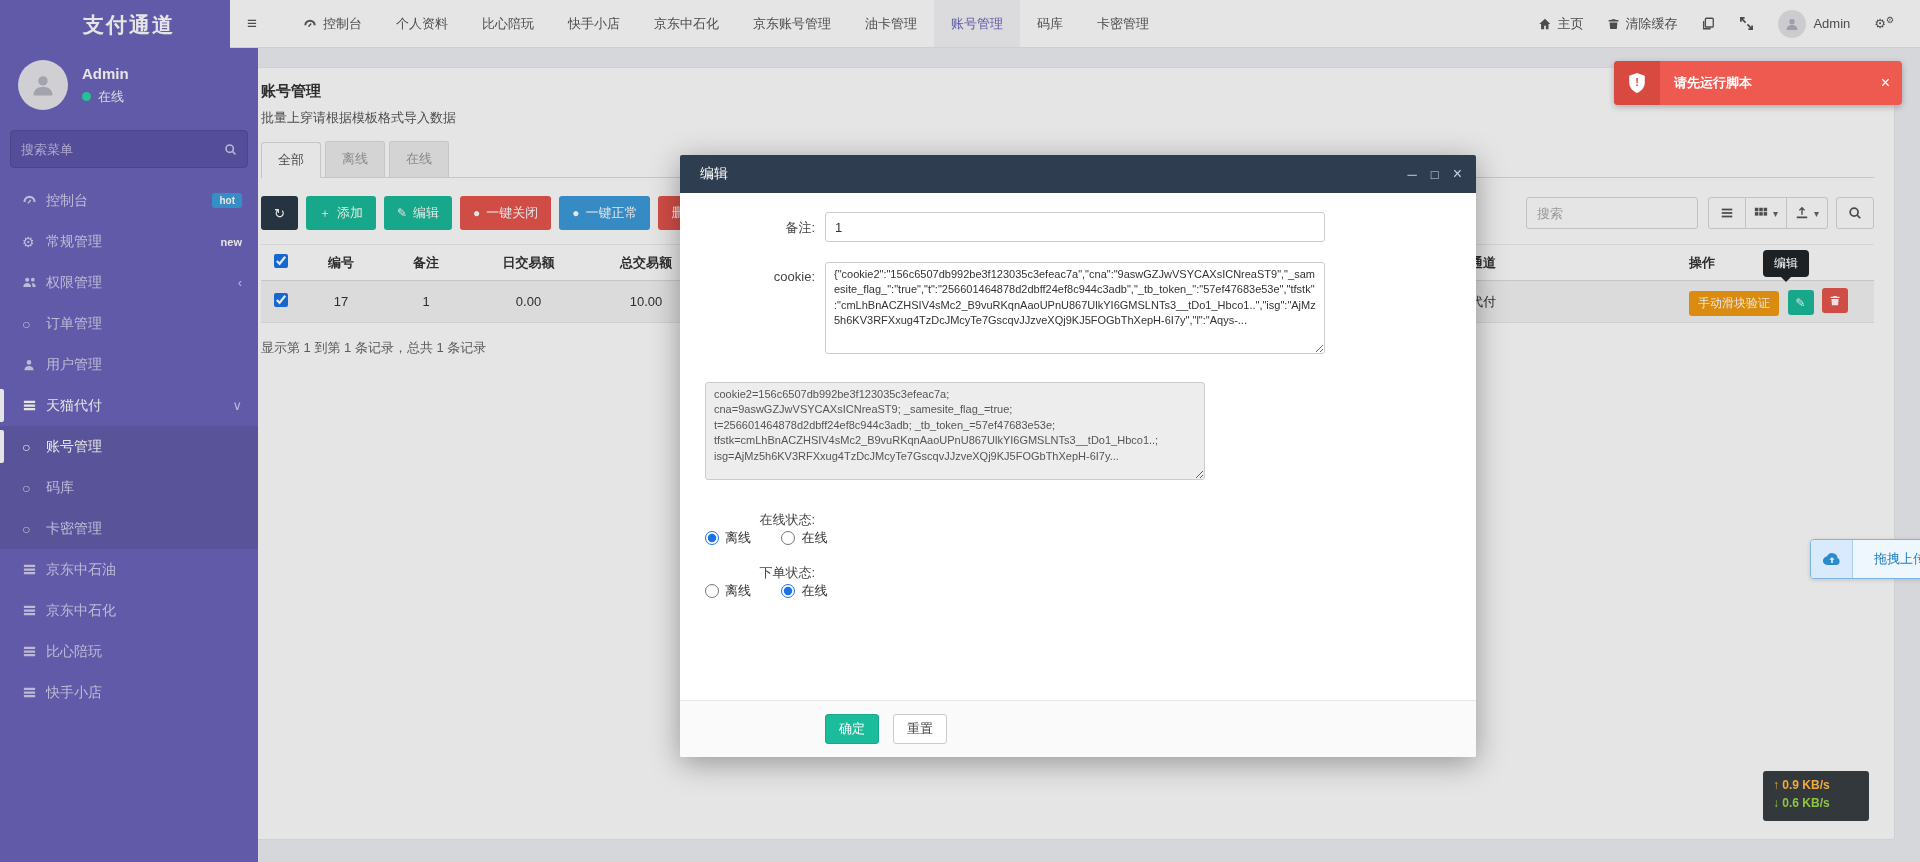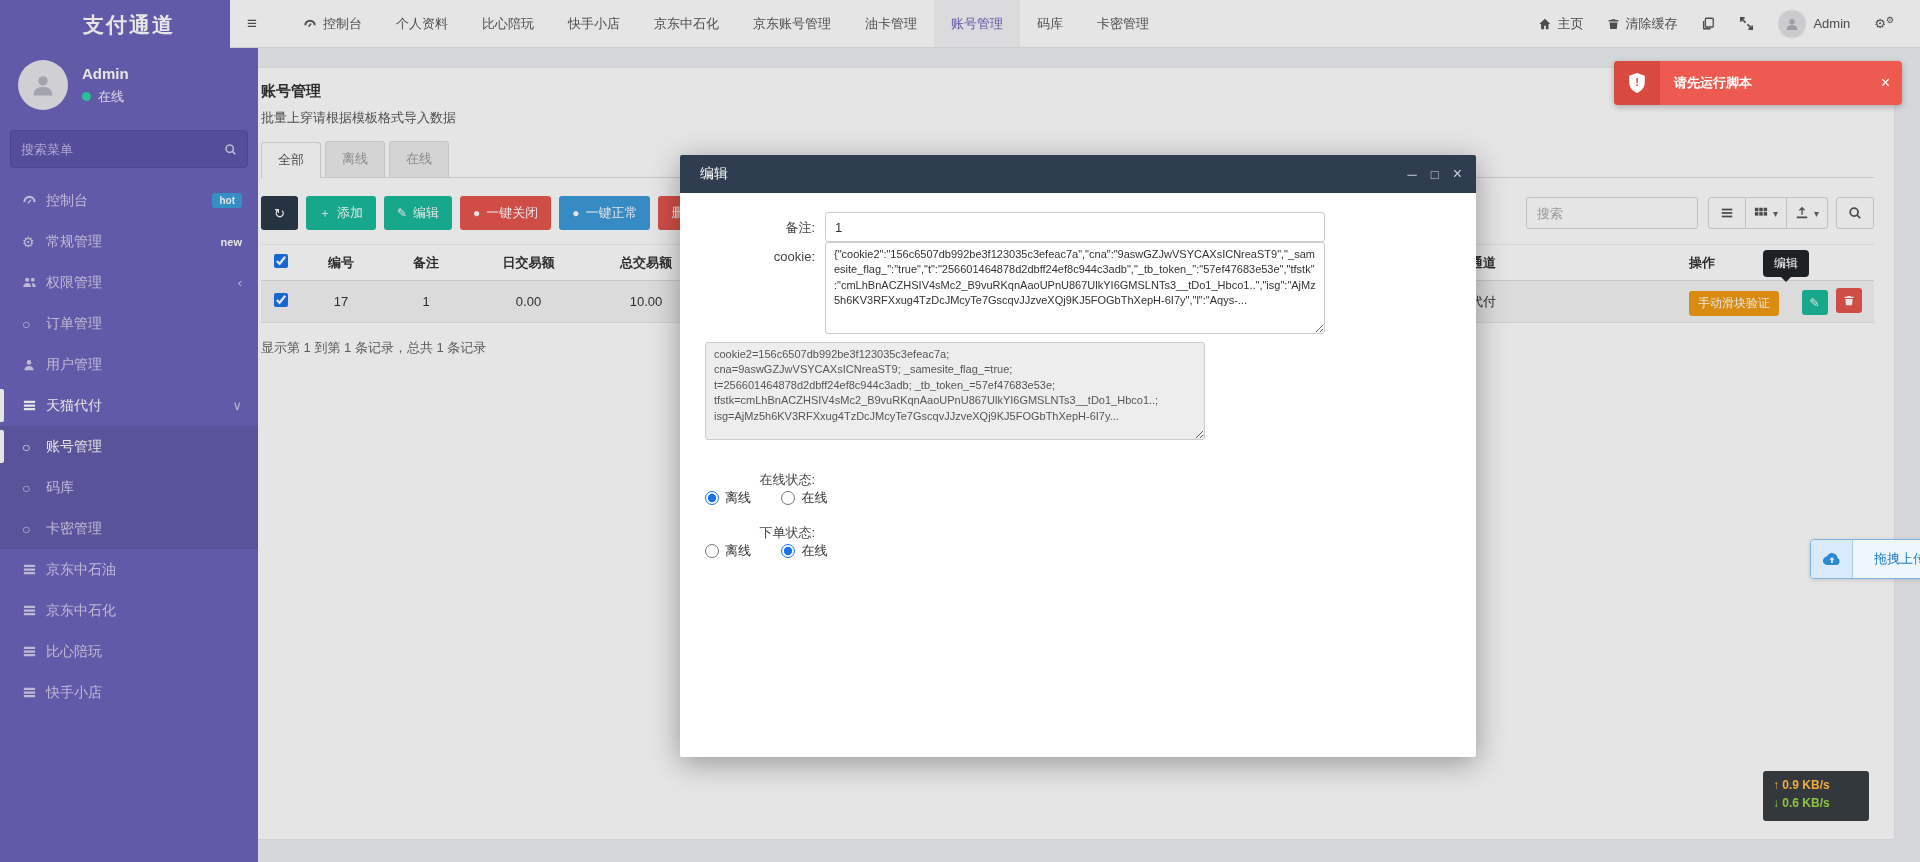--- a/index.html
+++ b/index.html
@@ -83,21 +83,21 @@
 
   table.grid { width:100%; border-collapse:collapse; margin-top:14px; }
   table.grid th { font-size:13px; color:#333; font-weight:bold; height:36px;
     border-bottom:1px solid #ddd; border-top:1px solid #eee; }
   table.grid td { font-size:13px; color:#333; height:42px; border-bottom:1px solid #e8e8e8; }
   .c { text-align:center; } .l { text-align:left; }
   tr.sel-row td { background:#f4f4f5; }
   input[type=checkbox], input[type=radio] { accent-color:#1a73e8; width:14px; height:14px; cursor:pointer; }
   .act-btn { display:inline-flex; align-items:center; justify-content:center; height:25px;
     border:none; border-radius:3px; color:#fff; cursor:pointer; font-size:12px; font-family:inherit; }
-  .act-orange { background:#f39c12; padding:0 9px; margin-right:19px; }
+  .act-orange { background:#f39c12; padding:0 9px; margin-right:5px; }
   .act-sq { width:26px; margin-right:5px; }
   .pg-info { margin-top:16px; font-size:13px; color:#666; }
 
   
   .alert { position:absolute; left:1614px; top:61px; width:288px; height:44px; z-index:70;
     background:#ee5a4f; border-radius:4px; display:flex; align-items:center;
     box-shadow:0 2px 6px rgba(0,0,0,0.25); color:#fff; }
   .alert-ic { width:46px; height:44px; background:#d84a40; border-radius:4px 0 0 4px;
     display:flex; align-items:center; justify-content:center; }
   .alert-text { font-size:13px; font-weight:bold; margin-left:14px; }
@@ -112,21 +112,21 @@
   
   .backdrop { position:absolute; inset:0; background:rgba(0,0,0,0.10); z-index:40; }
   .modal { position:absolute; left:680px; top:155px; width:796px; height:602px; z-index:50;
     background:#fff; box-shadow:0 6px 30px rgba(0,0,0,0.35); border-radius:2px; }
   .modal-header { height:38px; background:#2e3d4f; display:flex; align-items:center;
     padding:0 14px 0 20px; border-radius:2px 2px 0 0; }
   .modal-title { color:#fff; font-size:14px; }
   .modal-tools { margin-left:auto; display:flex; align-items:center; }
   .mt-btn { color:#c9d3dd; font-size:13px; margin-left:14px; cursor:pointer; line-height:1; }
   .modal-body { padding:19px 15px 0; }
-  .form-row { display:flex; margin-bottom:0; }
+  .form-row { display:flex; margin-bottom:20px; }
   .form-label { width:120px; text-align:right; font-size:13px; color:#444; padding-top:7px; flex:none; }
   .form-ctrl { margin-left:10px; width:500px; }
   .txt-input { width:100%; height:30px; border:1px solid #ccc; border-radius:3px;
     padding:0 9px; font-size:13px; color:#333; font-family:inherit; outline:none; }
   .ta { width:100%; border:1px solid #ccc; border-radius:3px; padding:4px 8px;
     font-size:11px; line-height:1.4; color:#333; font-family:inherit;
     overflow-y:scroll; resize:vertical; outline:none; }
   .ta-cookie { height:92px; }
   .ta-raw { height:98px; background:#ededed; color:#555; margin-top:4px; }
   .radio-row { margin-bottom:14px;flex-direction:column; }
@@ -561,20 +561,24 @@
           <input type="radio" name="order_status" style="">
           <span>离线</span>
         </label>
         <label class="radio-opt">
           <input type="radio" name="order_status" checked="" style="">
           <span>在线</span>
         </label>
       </div>
     </div>
   </div>
+  <div class="modal-footer">
+    <button class="m-btn m-confirm">确定</button>
+    <button class="m-btn m-reset">重置</button>
+  </div>
 </div>
 
 <div class="upload-btn">
   <div class="upload-ic">
     <svg width="20" height="16" viewBox="0 0 20 16" fill="currentColor">
         <path d="M5.2 14A4.2 4.2 0 0 1 5 5.6 5.5 5.5 0 0 1 15.6 7 3.8 3.8 0 0 1 15 14H5.2z"></path>
         <path d="M10 6l2.6 2.8h-1.7V12H9.1V8.8H7.4L10 6z" fill="#d8eafb"></path>
       </svg>
   </div>
   <span class="upload-label">拖拽上传</span>

